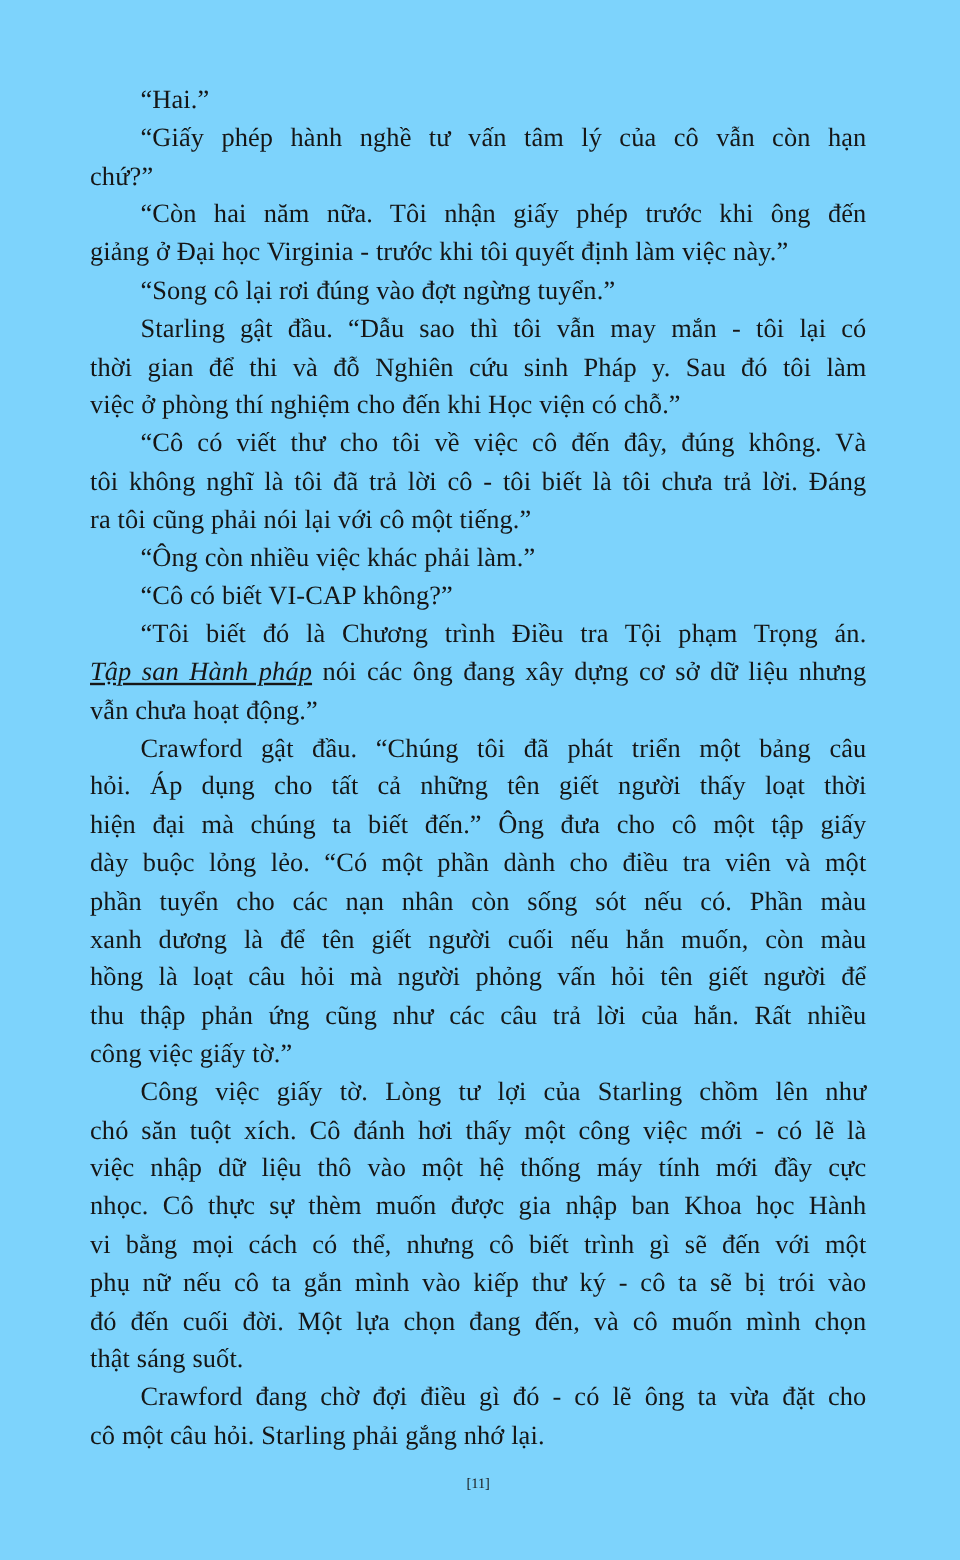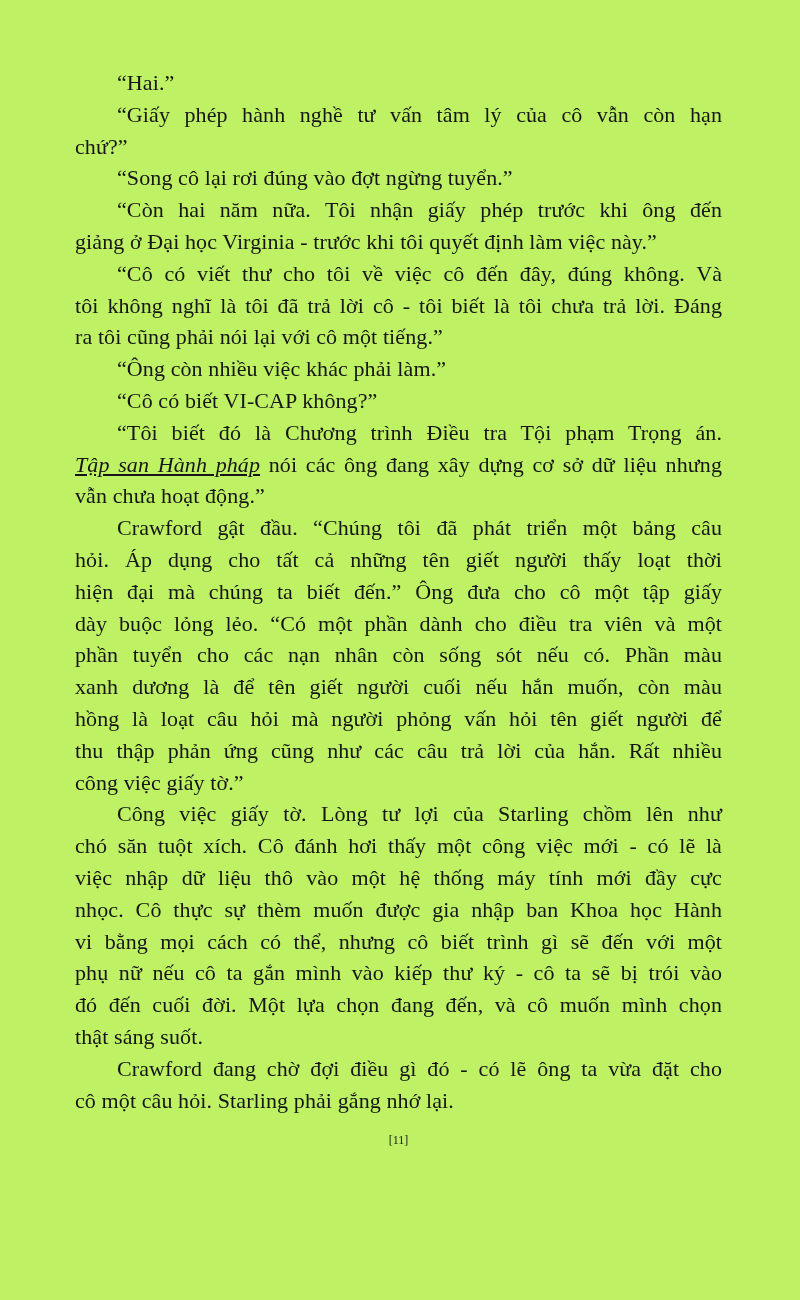--- a/index.html
+++ b/index.html
@@ -11,21 +11,21 @@
     width: 800px;
     height: 1300px;
     overflow: hidden;
     font-family: "Liberation Serif", "DejaVu Serif", serif;
   }
   .page {
     box-sizing: border-box;
     width: 800px;
     height: 1300px;
     padding: 67px 78px 0 75px;
-    background: #bef264;
+    background: #7dd3fc;
     color: #161616;
   }
   .text-block {
     width: 647px;
   }
   .para {
     margin: 0;
     padding: 0;
   }
   .line {
@@ -60,25 +60,30 @@
 <div class="page">
   <div class="text-block">
       <div class="para">
         <div class="line first last"><span class="seg">“Hai.”</span></div>
       </div>
       <div class="para">
         <div class="line first"><span class="seg">“Giấy phép hành nghề tư vấn tâm lý của cô vẫn còn hạn</span></div>
         <div class="line last"><span class="seg">chứ?”</span></div>
       </div>
       <div class="para">
+        <div class="line first"><span class="seg">“Còn hai năm nữa. Tôi nhận giấy phép trước khi ông đến</span></div>
+        <div class="line last"><span class="seg">giảng ở Đại học Virginia - trước khi tôi quyết định làm việc này.”</span></div>
+      </div>
+      <div class="para">
         <div class="line first last"><span class="seg">“Song cô lại rơi đúng vào đợt ngừng tuyển.”</span></div>
       </div>
       <div class="para">
-        <div class="line first"><span class="seg">“Còn hai năm nữa. Tôi nhận giấy phép trước khi ông đến</span></div>
-        <div class="line last"><span class="seg">giảng ở Đại học Virginia - trước khi tôi quyết định làm việc này.”</span></div>
+        <div class="line first"><span class="seg">Starling gật đầu. “Dẫu sao thì tôi vẫn may mắn - tôi lại có</span></div>
+        <div class="line"><span class="seg">thời gian để thi và đỗ Nghiên cứu sinh Pháp y. Sau đó tôi làm</span></div>
+        <div class="line last"><span class="seg">việc ở phòng thí nghiệm cho đến khi Học viện có chỗ.”</span></div>
       </div>
       <div class="para">
         <div class="line first"><span class="seg">“Cô có viết thư cho tôi về việc cô đến đây, đúng không. Và</span></div>
         <div class="line"><span class="seg">tôi không nghĩ là tôi đã trả lời cô - tôi biết là tôi chưa trả lời. Đáng</span></div>
         <div class="line last"><span class="seg">ra tôi cũng phải nói lại với cô một tiếng.”</span></div>
       </div>
       <div class="para">
         <div class="line first last"><span class="seg">“Ông còn nhiều việc khác phải làm.”</span></div>
       </div>
       <div class="para">

